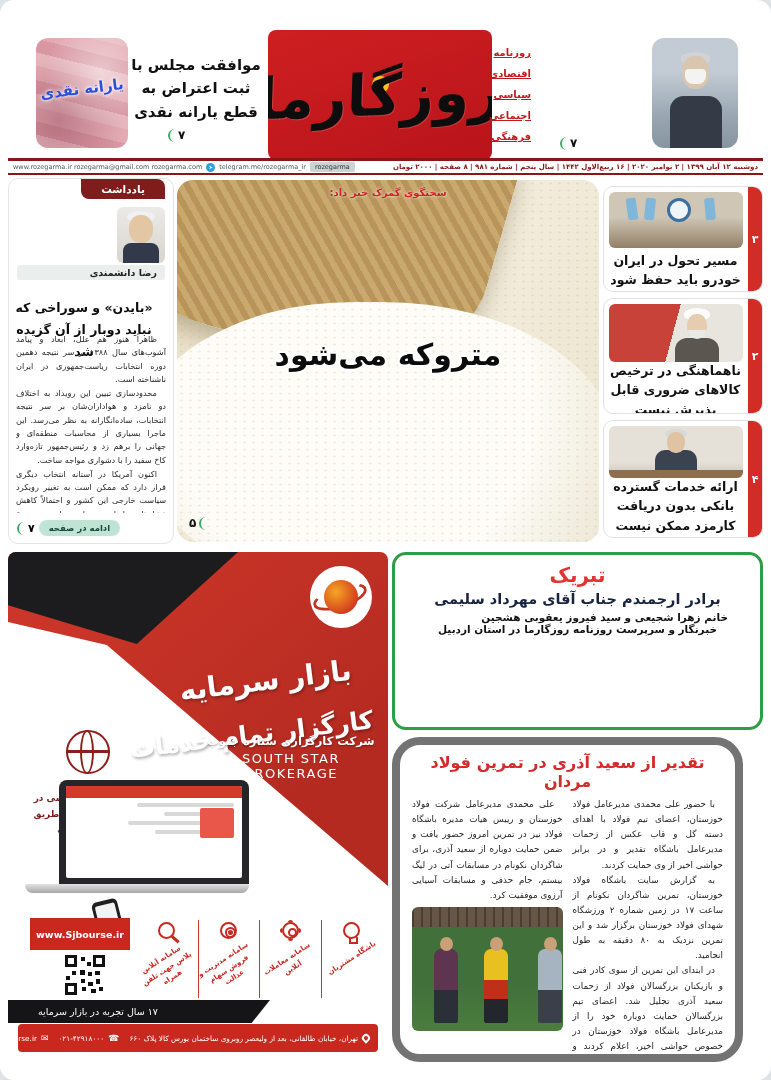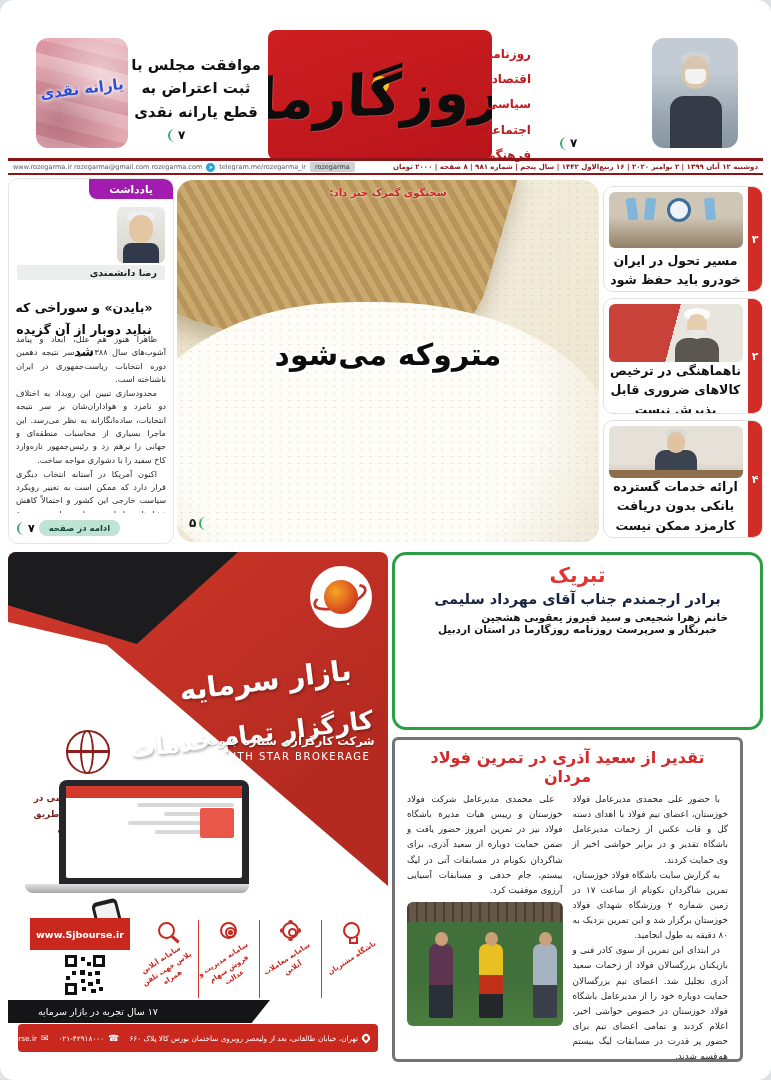--- a/index.html
+++ b/index.html
@@ -23,21 +23,21 @@
   .pgref .curve { display:inline-block; width:7px; height:13px; border-left:2.5px solid #35aa67; border-radius:10px 0 0 10px; }
   .pgref .num { font-weight:bold; font-size:12px; color:#111; }
   .pgref-left { left:168px; top:128px; }
   .logo-box { position:absolute; left:268px; top:30px; width:224px; height:130px;
      background:linear-gradient(160deg,#ce1f22,#b8141a); border-radius:8px; overflow:hidden; }
   .logo-dot { position:absolute; left:104px; top:46px; width:17px; height:17px; border-radius:50%; background:#f4c317; }
   .logo-text { position:absolute; inset:0; display:flex; align-items:center; justify-content:center;
      font-size:57px; font-weight:900; color:#0d0d0d; transform:rotate(-2deg) skewX(-4deg); letter-spacing:-2px;
      text-shadow:1px 1px 0 rgba(255,255,255,.15); }
   .tagline { position:absolute; left:497px; top:42px; width:34px; text-align:left;
-     color:#c21a1f; font-size:12px; font-weight:bold; line-height:2.1; letter-spacing:2px; }
+     color:#c21a1f; font-size:10px; font-weight:bold; line-height:2.1; letter-spacing:2px;text-decoration:underline; }
   .hl-right { position:absolute; left:520px; top:66px; width:132px; text-align:center;
      font-weight:bold; font-size:15.5px; line-height:1.6; color:#111; }
   .pgref-right { left:560px; top:136px; }
   .photo-zarif { left:652px; top:38px; width:86px; height:110px;
      background:linear-gradient(180deg,#c3ccd4 0 30%,#9aa7b2 70%,#8795a2); }
   .zarif-body { position:absolute; left:18px; bottom:0; width:52px; height:52px; background:#343b46; border-radius:14px 14px 0 0; }
   .zarif-head { position:absolute; left:30px; top:18px; width:27px; height:33px; background:#d9c6ae; border-radius:46%; }
   .zarif-hair { position:absolute; left:29px; top:14px; width:29px; height:12px; background:#cfd3d6; border-radius:50% 50% 30% 30%; }
   .zarif-mask { position:absolute; left:33px; top:31px; width:21px; height:15px; background:#f3f4f2; border-radius:4px 4px 8px 8px; }
 
@@ -49,21 +49,21 @@
   .dl-left { display:flex; align-items:center; gap:4px; direction:ltr; }
   .dl-left .contacts { font-size:6.5px; color:#555; white-space:nowrap; }
   .tg-circle { width:9px; height:9px; border-radius:50%; background:#2ca4d8; color:#fff; font-size:5px;
      display:flex; align-items:center; justify-content:center; }
   .dl-left .tg-handle { font-size:6.5px; color:#555; }
   .brand-en-box { background:#cfd2d4; color:#333; font-size:6.5px; padding:1px 5px; border-radius:2px; }
 
   
   .note-col { position:absolute; left:8px; top:178px; width:166px; height:366px;
      border:1px solid #e4e4e4; border-radius:10px; background:#fff; overflow:hidden; }
-  .note-tab { position:absolute; top:0; right:0; width:84px; height:20px; background:#a21caf; color:#fff;
+  .note-tab { position:absolute; top:0; right:8px; width:84px; height:20px; background:#7f1d1d; color:#fff;
      font-size:10.5px; font-weight:bold; display:flex; align-items:center; justify-content:center; border-radius:0 8px 0 8px; }
   .author-photo { position:absolute; top:28px; right:8px; width:48px; height:56px; border-radius:6px; overflow:hidden;
      background:linear-gradient(#eceae6,#d8d5cf); }
   .author-photo .head { position:absolute; left:12px; top:8px; width:24px; height:28px; background:#e3c6a4; border-radius:46%; }
   .author-photo .hair { position:absolute; left:10px; top:4px; width:28px; height:11px; background:#eef0f2; border-radius:50% 50% 40% 40%; }
   .author-photo .suit { position:absolute; left:6px; bottom:0; width:36px; height:20px; background:#31394a; border-radius:8px 8px 0 0; }
   .author-name { position:absolute; top:86px; left:8px; right:8px; background:#eceeee; color:#222;
      font-size:9.5px; font-weight:bold; padding:2px 8px; border-radius:2px; }
   .note-title { position:absolute; top:106px; left:6px; right:20px; text-align:center;
      font-size:12.5px; font-weight:bold; line-height:1.75; color:#0d0d0d;margin-top:12px; }
@@ -125,21 +125,21 @@
   .congrats { position:absolute; left:392px; top:552px; width:371px; height:178px;
      border:3px solid #2e9e46; border-radius:14px; background:#fff; padding:8px 14px; overflow:hidden; }
   .congrats .t { text-align:center; color:#e23333; font-weight:900; font-size:20px; }
   .congrats .s { text-align:center; color:#17233f; font-weight:bold; font-size:14.5px; margin-top:4px; }
   .congrats .b { margin-top:6px; font-size:9.3px; line-height:1.95; color:#333; text-align:justify; }
   .congrats .sig1 { margin-top:4px; font-size:10.5px; font-weight:bold; color:#111; text-align:right; padding-right:18px; }
   .congrats .sig2 { font-size:10.5px; font-weight:bold; color:#111; text-align:center; }
 
   
   .sport { position:absolute; left:392px; top:737px; width:351px; height:325px;
-     border:3px solid #737373; border-radius:6px; background:#fff; padding:8px 12px; overflow:hidden; }
+     border:8px solid #737373; border-radius:28px; background:#fff; padding:8px 12px; overflow:hidden; }
   .sport .t { text-align:center; color:#d42a2a; font-weight:900; font-size:16px; margin-bottom:6px; }
   .sport .cols { display:flex; gap:10px; }
   .sport .col { width:50%; font-size:8.8px; line-height:1.72; color:#222; text-align:justify; }
   .sport .col p { text-indent:8px; }
   .sport-photo { position:relative; margin-top:4px; height:124px; border-radius:6px; overflow:hidden;
      background:linear-gradient(180deg,#665647 0 16%,#41703a 16% 60%,#4a7d3e 100%); }
   .sport-photo::before { content:""; position:absolute; top:0; left:0; right:0; height:16%;
      background:repeating-linear-gradient(90deg,rgba(0,0,0,.28) 0 2px,transparent 2px 9px); }
   .fig { position:absolute; bottom:8px; width:24px; height:74px; border-radius:7px 7px 2px 2px; }
   .fig::before { content:""; position:absolute; top:-12px; left:6px; width:13px; height:14px; background:#c9a078; border-radius:50%; }
@@ -164,21 +164,21 @@
   .ad-slogan2 { position:absolute; top:168px; right:14px; color:#fff; font-weight:900; font-size:25px;
      transform:rotate(-7deg); text-shadow:1px 2px 3px rgba(0,0,0,.3); }
   .globe { position:absolute; top:178px; left:58px; width:44px; height:44px; border:2.5px solid #8c1f1a; border-radius:50%; }
   .globe::before { content:""; position:absolute; left:12px; top:-2.5px; width:14px; height:44px;
      border:2.5px solid #8c1f1a; border-radius:50%; box-sizing:border-box; }
   .globe::after { content:""; position:absolute; left:-2px; top:18px; width:44px; height:2.5px; background:#8c1f1a; }
   .ad-register { position:absolute; top:238px; left:16px; width:158px; text-align:center;
      color:#7a1f1a; font-size:9px; font-weight:bold; line-height:1.8; }
   .ad-company { position:absolute; top:182px; right:12px; width:170px; text-align:center; }
   .ad-company .fa { color:#fff; font-weight:bold; font-size:11.5px; text-shadow:0 1px 2px rgba(0,0,0,.4); }
-  .ad-company .en { color:#fff; font-size:10px; letter-spacing:1.5px; margin-top:3px; }
+  .ad-company .en { color:#fff; font-size:13px; letter-spacing:1.5px; margin-top:3px; }
   .laptop { position:absolute; top:228px; left:34px; }
   .lt-screen { width:190px; height:104px; background:#26262a; border-radius:8px 8px 0 0; padding:6px 7px; }
   .lt-ui { background:#fff; width:100%; height:100%; border-radius:2px; overflow:hidden; position:relative; }
   .lt-ui .bar { height:12px; background:#d23a2e; }
   .lt-ui .row { height:4px; background:#d8d8d8; margin:5px 8px 0; border-radius:2px; }
   .lt-ui .box { position:absolute; right:8px; top:22px; width:34px; height:30px; background:#e9564a; border-radius:2px; }
   .lt-base { width:224px; height:9px; background:linear-gradient(#e2e2e2,#a7a7a7); border-radius:2px 2px 10px 10px; margin-left:-17px; }
   .phone { position:absolute; top:348px; left:88px; width:26px; height:46px; background:#1f1f22; border-radius:5px;
      transform:rotate(-14deg); padding:4px 3px; }
   .phone .scr { width:100%; height:100%; background:#f2f2f2; border-radius:2px; }

